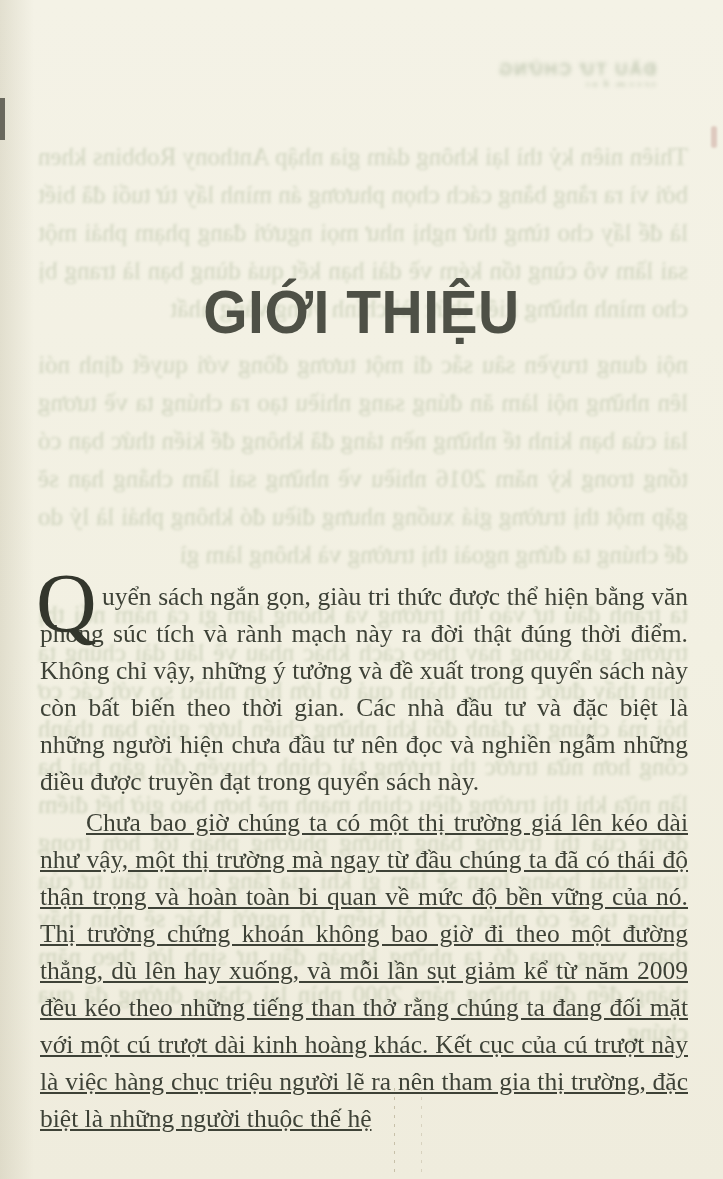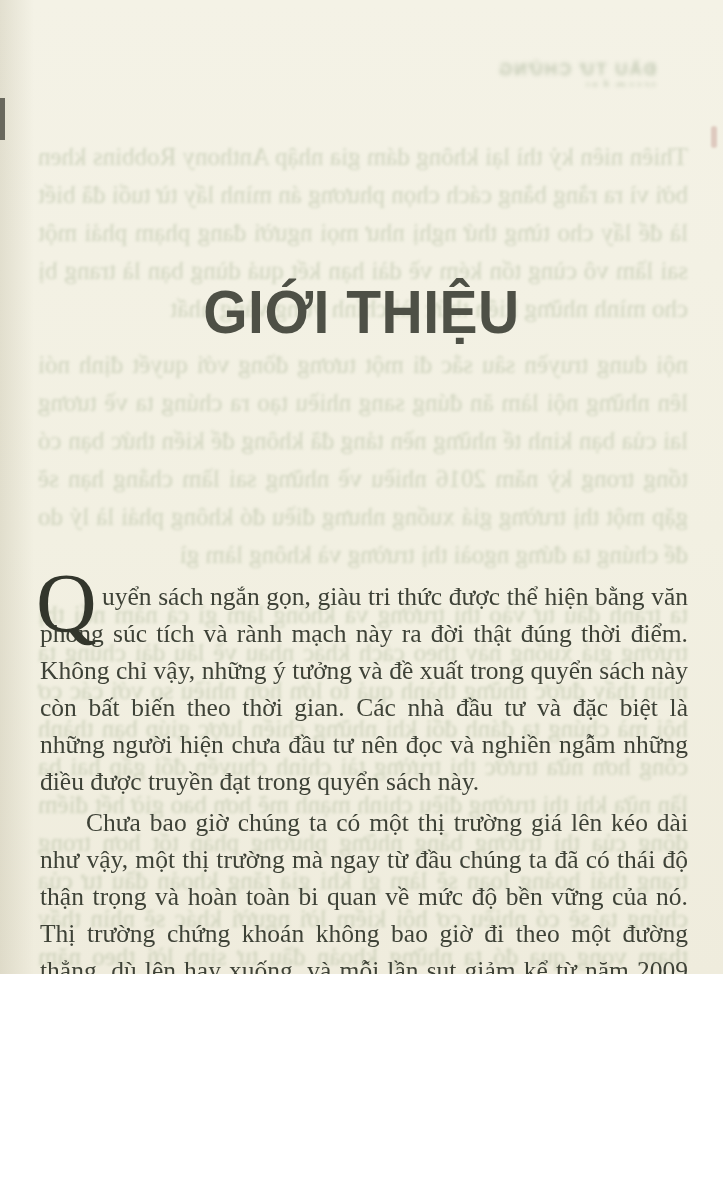--- a/index.html
+++ b/index.html
@@ -3,21 +3,21 @@
 <meta charset="utf-8">
 <style>
   html, body { margin: 0; padding: 0; }
   body {
     width: 723px; height: 1179px;
     font-family: "Liberation Serif", serif;
     overflow: hidden;
   }
   .page {
     position: relative;
-    width: 723px; height: 974px;
+    width: 723px; height: 1179px;
     background: linear-gradient(180deg, #f4f2e6 0%, #f2f0e2 55%, #efecdd 100%);
     overflow: hidden;
   }
   
   .spine-shade {
     position: absolute; left: 0; top: 0; bottom: 0; width: 34px;
     background: linear-gradient(to right, rgba(180,174,148,0.28), rgba(180,174,148,0.0));
     pointer-events: none;
   }
   .edge-mark {
@@ -63,21 +63,21 @@
     text-align: justify;
   }
   .bodytext p { margin: 0; }
   .para-1 { position: relative; }
   .dropcap-spacer { float: left; width: 62px; height: 34px; }
   .dropcap {
     position: absolute; left: -4px; top: -16px;
     font-size: 84px; line-height: 1; color: #33362c;
     font-family: "Liberation Serif", serif;
   }
-  .para-2 { margin-top: 4px !important; text-indent: 46px; }
+  .para-2 { margin-top: 4px !important; text-indent: 46px; text-decoration: underline; }
   
   .crease {
     position: absolute; top: 1088px; width: 1px; height: 86px;
     background: repeating-linear-gradient(180deg, rgba(150,138,105,0.45) 0 3px, rgba(150,138,105,0) 3px 9px);
     pointer-events: none;
   }
   .crease-1 { left: 394px; }
   .crease-2 { left: 421px; opacity: 0.6; }
 </style>
 </head>

